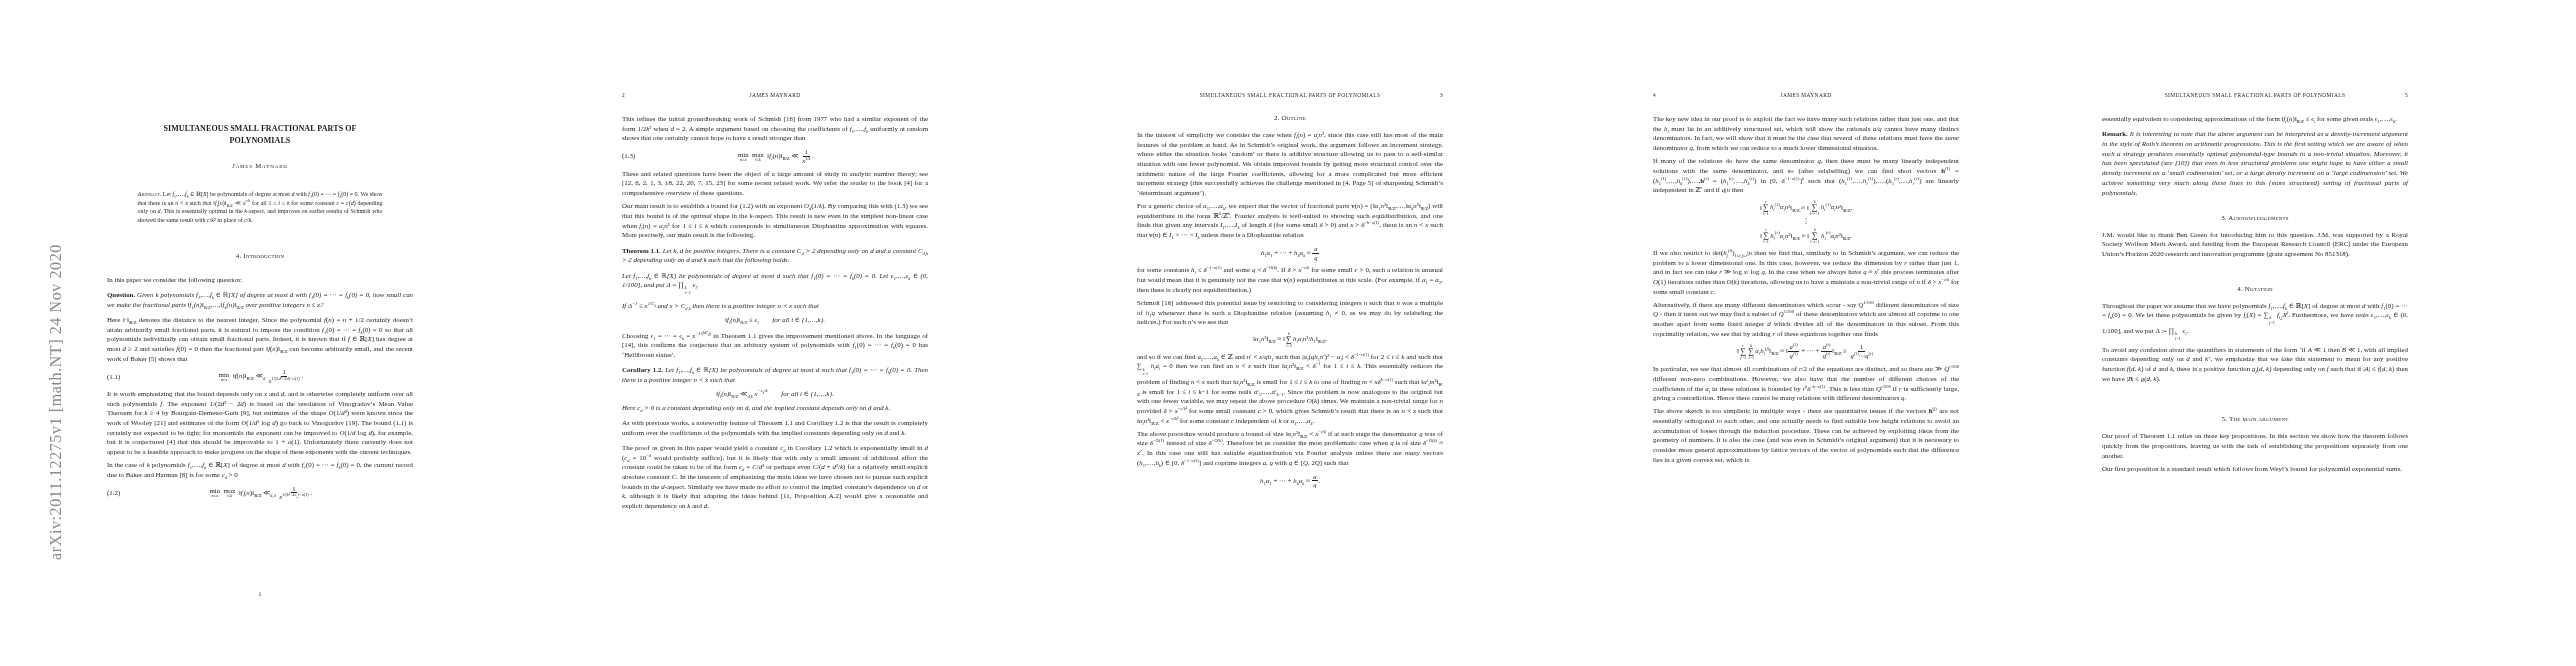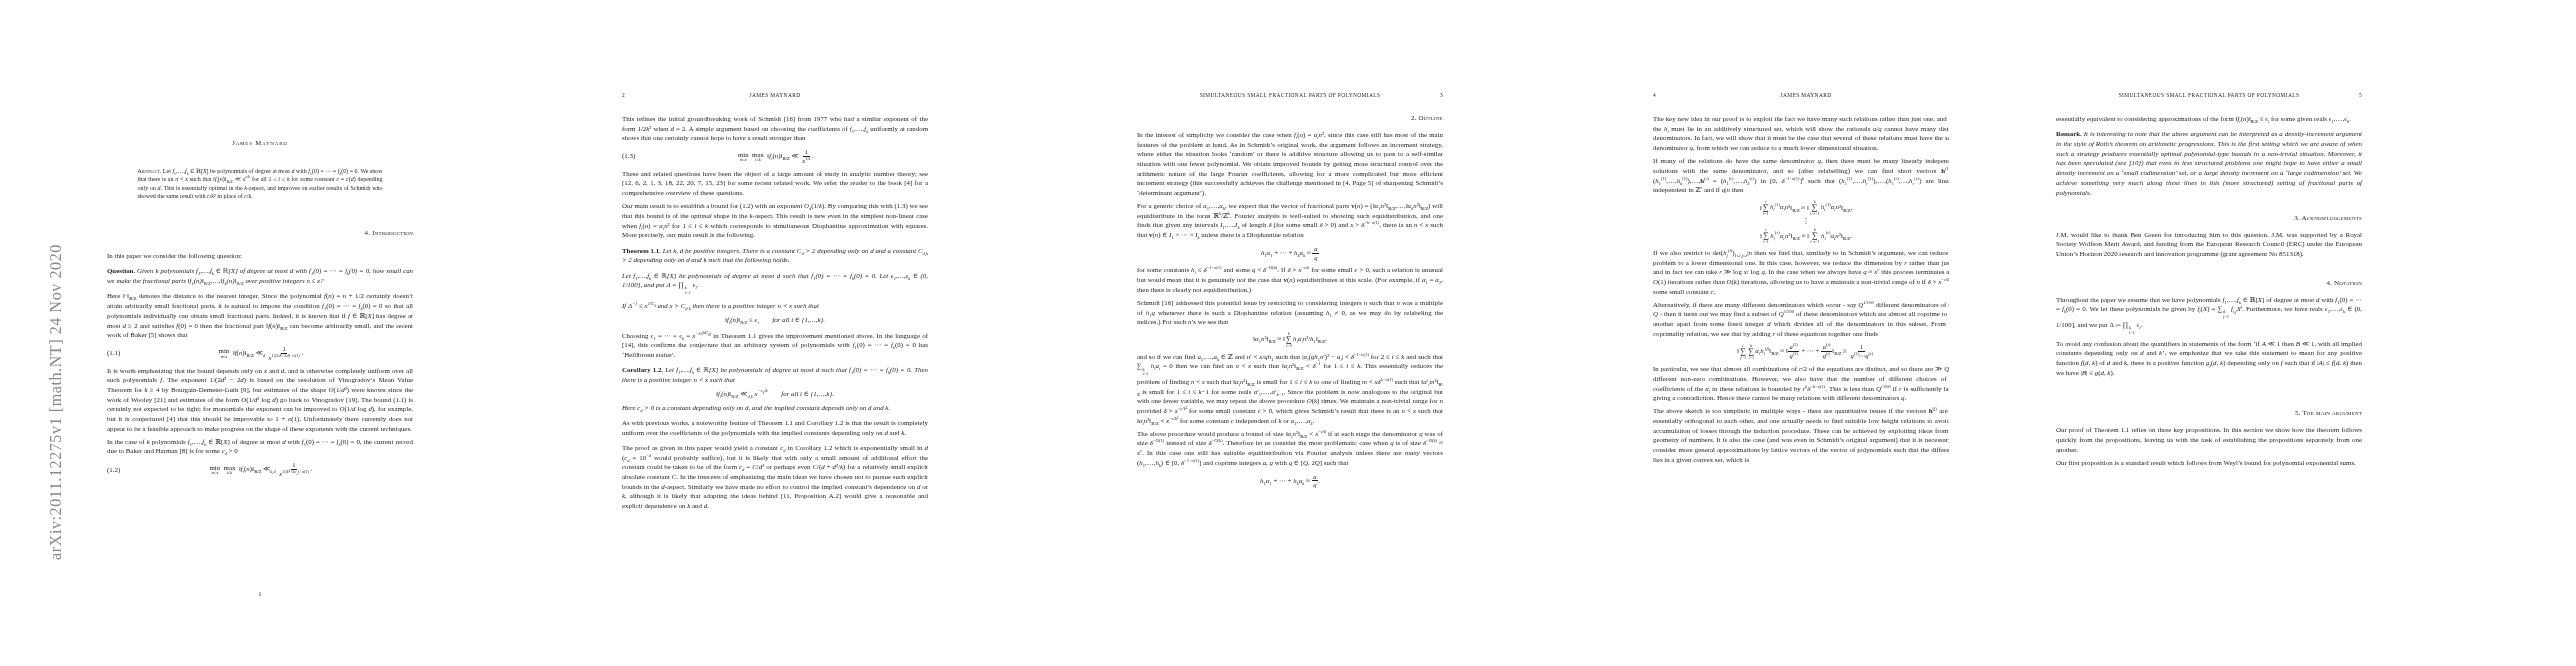--- a/index.html
+++ b/index.html
@@ -13,21 +13,21 @@
   .col{position:absolute;left:107px;width:306px;}
   .arxiv{
     position:absolute;left:56px;top:402px;
     transform:translate(-50%,-50%) rotate(-90deg);
     transform-origin:center;white-space:nowrap;
     font-size:16px;color:#8a8a8a;letter-spacing:0.6px;
   }
   .title{font-weight:bold;font-size:8px;line-height:11.7px;text-align:center;letter-spacing:0.1px;}
   .author{margin-top:16px;text-align:center;font-variant:small-caps;font-size:6.7px;letter-spacing:0.8px;}
   .abstract{margin:20.6px auto 0;width:245px;font-size:6px;line-height:8.5px;text-align:justify;}
-  .sec{margin:28px 0 14.5px;text-align:right;font-variant:small-caps;font-size:7px;letter-spacing:0.2px;}
+  .sec{margin:28px 0 14.5px;text-align:center;font-variant:small-caps;font-size:7px;letter-spacing:0.2px;}
   .sec.tight{margin:9px 0 7.8px;}
   .par{font-size:6.9px;line-height:9.7px;text-align:justify;margin:3.3px 0 0;}
   .par.thmsp{margin-top:5.6px;}
   .eq{position:relative;text-align:center;font-size:6.9px;margin:5px 0 3.9px;line-height:1.3;}
   .eqnum{position:absolute;left:0;top:50%;transform:translateY(-50%);}
   .eqline{margin:1.1px 0;}
   .eqdots{margin:1.7px 0;}
   .runhead{position:absolute;left:107px;top:92px;width:306px;display:flex;
     font-size:5.4px;letter-spacing:0.4px;}
   .rh-center{flex:1;text-align:center;}
@@ -46,20 +46,21 @@
   .sum .sig{font-size:8.3px;}
   .stk{display:inline-flex;flex-direction:column;font-size:0.62em;line-height:1.1;vertical-align:-0.5em;text-align:left;margin-left:0.6px;}
   .sc{font-variant:small-caps;}
 </style>
 </head>
 <body>
 
 <div class="page" style="left:0">
   <div class="arxiv">arXiv:2011.12275v1  [math.NT]  24 Nov 2020</div>
   <div class="col" style="top:123px">
+    <div class="title">SIMULTANEOUS SMALL FRACTIONAL PARTS OF<br>POLYNOMIALS</div>
     <div class="author">James Maynard</div>
     <div class="abstract"><span class="sc">Abstract.</span> Let <i>f</i><sub>1</sub>,…,<i>f<sub>k</sub></i> ∈ ℝ[<i>X</i>] be polynomials of degree at most <i>d</i> with <i>f</i><sub>1</sub>(0) = ⋯ = <i>f<sub>k</sub></i>(0) = 0. We show that there is an <i>n</i> &lt; <i>x</i> such that ‖<i>f<sub>i</sub></i>(<i>n</i>)‖<sub class="rz">ℝ/ℤ</sub> ≪ <i>x</i><sup><i>c</i>/<i>k</i></sup> for all 1 ≤ <i>i</i> ≤ <i>k</i> for some constant <i>c</i> = <i>c</i>(<i>d</i>) depending only on <i>d</i>. This is essentially optimal in the <i>k</i>-aspect, and improves on earlier results of Schmidt who showed the same result with <i>c</i>/<i>k</i>² in place of <i>c</i>/<i>k</i>.</div>
     <div class="sec">4. Introduction</div>
     <div class="par">In this paper we consider the following question:</div>
     <div class="par thmsp"><b>Question.</b> <i>Given k polynomials f<sub>1</sub>,…,f<sub>k</sub> ∈ ℝ[X] of degree at most d with f<sub>1</sub>(0) = ⋯ = f<sub>k</sub>(0) = 0, how small can we make the fractional parts ‖f<sub>1</sub>(n)‖<sub class="rz">ℝ/ℤ</sub>,…,‖f<sub>k</sub>(n)‖<sub class="rz">ℝ/ℤ</sub> over positive integers n ≤ x?</i></div>
     <div class="par thmsp">Here ‖·‖<sub class="rz">ℝ/ℤ</sub> denotes the distance to the nearest integer. Since the polynomial <i>f</i>(<i>n</i>) = <i>n</i> + 1/2 certainly doesn’t attain arbitrarily small fractional parts, it is natural to impose the condition <i>f</i><sub>1</sub>(0) = ⋯ = <i>f<sub>k</sub></i>(0) = 0 so that all polynomials individually can obtain small fractional parts. Indeed, it is known that if <i>f</i> ∈ ℝ[<i>X</i>] has degree at most <i>d</i> ≥ 2 and satisfies <i>f</i>(0) = 0 then the fractional part ‖<i>f</i>(<i>n</i>)‖<sub class="rz">ℝ/ℤ</sub> can become arbitrarily small, and the recent work of Baker [5] shows that</div>
     <div class="eq">
       <span class="eqnum">(1.1)</span>
       <span><span class="mo">
             <span>min</span>
@@ -218,32 +219,32 @@
           </span>‖<sub class="rz">ℝ/ℤ</sub> ≥ <span class="fr">
             <span class="num">1</span>
             <span class="den"><i>q</i><sup>(1)</sup>⋯<i>q</i><sup>(<i>r</i>)</sup></span>
           </span></span>
     </div>
     <div class="par">In particular, we see that almost all combinations of <i>r</i>/2 of the equations are distinct, and so there are ≫ <i>Q</i><sup><i>r</i>/200</sup> different non-zero combinations. However, we also have that the number of different choices of the coefficients of the <i>α<sub>i</sub></i> in these relations is bounded by <i>r<sup>k</sup>δ</i><sup>−<i>k</i>−<i>o</i>(1)</sup>. This is less than <i>Q</i><sup><i>r</i>/200</sup> if <i>r</i> is sufficiently large, giving a contradiction. Hence there cannot be many relations with different denominators <i>q</i>.</div>
     <div class="par">The above sketch is too simplistic in multiple ways - there are quantitative issues if the vectors <b>h</b><sup>(<i>j</i>)</sup> are not essentially orthogonal to each other, and one actually needs to find suitable low height relations to avoid an accumulation of losses through the induction procedure. These can be achieved by exploiting ideas from the geometry of numbers. It is also the case (and was even in Schmidt’s original argument) that it is necessary to consider more general approximations by lattice vectors of the vector of polynomials such that the difference lies in a given convex set, which is</div>
   </div>
 </div>
 
-<div class="page" style="left:1949px">
+<div class="page" style="left:1995px">
   <div class="runhead">
     <span class="rh-num"></span>
     <span class="rh-center">SIMULTANEOUS SMALL FRACTIONAL PARTS OF POLYNOMIALS</span>
     <span class="rh-num r">5</span>
   </div>
   <div class="col" style="top:114px">
     <div class="par" style="margin-top:0">essentially equivalent to considering approximations of the form ‖<i>f<sub>i</sub></i>(<i>n</i>)‖<sub class="rz">ℝ/ℤ</sub> ≤ ϵ<sub><i>i</i></sub> for some given reals ϵ<sub>1</sub>,…,ϵ<sub><i>k</i></sub>.</div>
     <div class="par thmsp"><b>Remark.</b> <i>It is interesting to note that the above argument can be interpreted as a density-increment argument in the style of Roth’s theorem on arithmetic progressions. This is the first setting which we are aware of when such a strategy produces essentially optimal polynomial-type bounds in a non-trivial situation. Moreover, it has been speculated (see [10]) that even in less structured problems one might hope to have either a small density increment on a ‘small codimension’ set, or a large density increment on a ‘large codimension’ set. We achieve something very much along these lines in this (more structured) setting of fractional parts of polynomials.</i></div>
     <div class="sec tight" style="margin-top:16.7px">3. Acknowledgements</div>
     <div class="par">J.M. would like to thank Ben Green for introducing him to this question. J.M. was supported by a Royal Society Wolfson Merit Award, and funding from the European Research Council (ERC) under the European Union’s Horizon 2020 research and innovation programme (grant agreement No 851318).</div>
-    <div class="sec tight" style="margin-top:20px">4. Notation</div>
+    <div class="sec tight" style="margin-top:26px">4. Notation</div>
     <div class="par">Throughout the paper we assume that we have polynomials <i>f</i><sub>1</sub>,…,<i>f<sub>k</sub></i> ∈ ℝ[<i>X</i>] of degree at most <i>d</i> with <i>f</i><sub>1</sub>(0) = ⋯ = <i>f<sub>k</sub></i>(0) = 0. We let these polynomials be given by <i>f<sub>i</sub></i>(<i>X</i>) = ∑<span class="stk">
           <span>d</span>
           <span>j=1</span>
         </span> <i>f<sub>i,j</sub>X<sup>j</sup></i>. Furthermore, we have reals ϵ<sub>1</sub>,…,ϵ<sub><i>k</i></sub> ∈ (0, 1/100], and we put Δ := ∏<span class="stk">
           <span>k</span>
           <span>i=1</span>
         </span> ϵ<sub><i>i</i></sub>.</div>
     <div class="par">To avoid any confusion about the quantifiers in statements of the form ‘if <i>A</i> ≪ 1 then <i>B</i> ≪ 1, with all implied constants depending only on <i>d</i> and <i>k</i>’, we emphasize that we take this statement to mean for any positive function <i>f</i>(<i>d</i>, <i>k</i>) of <i>d</i> and <i>k</i>, there is a positive function <i>g<sub>f</sub></i>(<i>d</i>, <i>k</i>) depending only on <i>f</i> such that if |<i>A</i>| ≤ <i>f</i>(<i>d</i>, <i>k</i>) then we have |<i>B</i>| ≤ <i>g</i>(<i>d</i>, <i>k</i>).</div>
     <div class="sec tight" style="margin-top:32px">5. The main argument</div>
     <div class="par">Our proof of Theorem 1.1 relies on three key propositions. In this section we show how the theorem follows quickly from the propositions, leaving us with the task of establishing the propositions separately from one another.</div>

